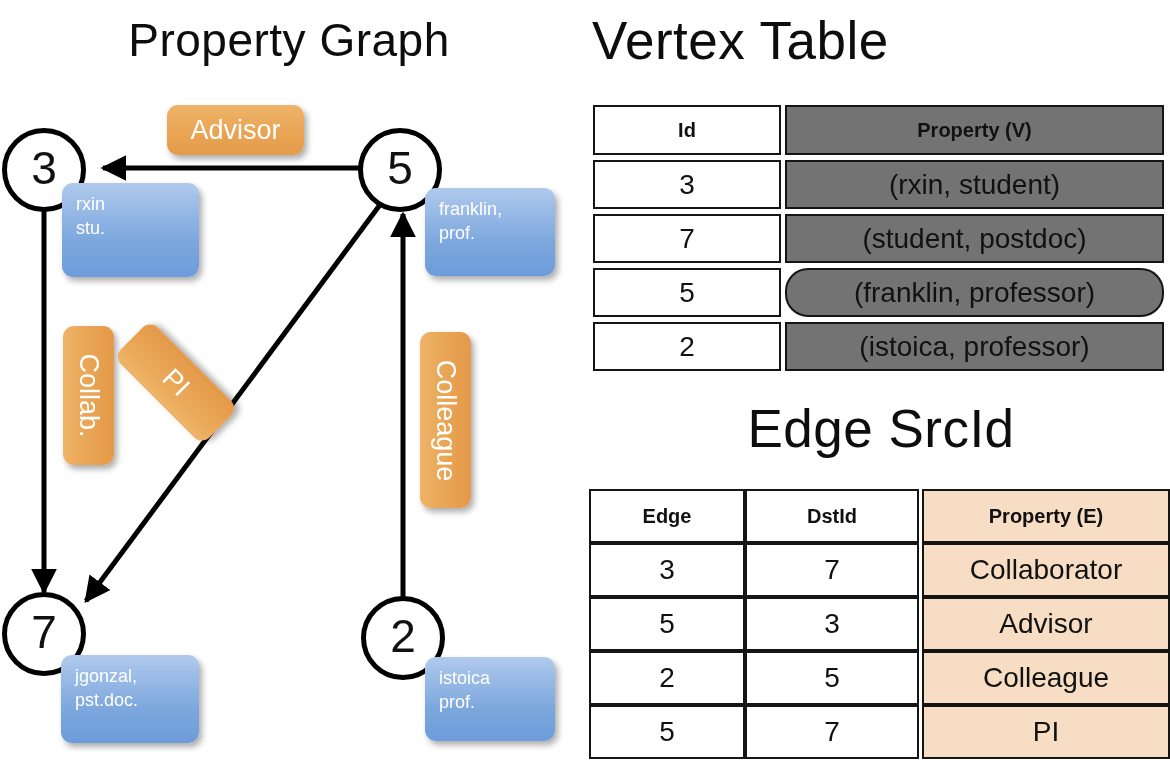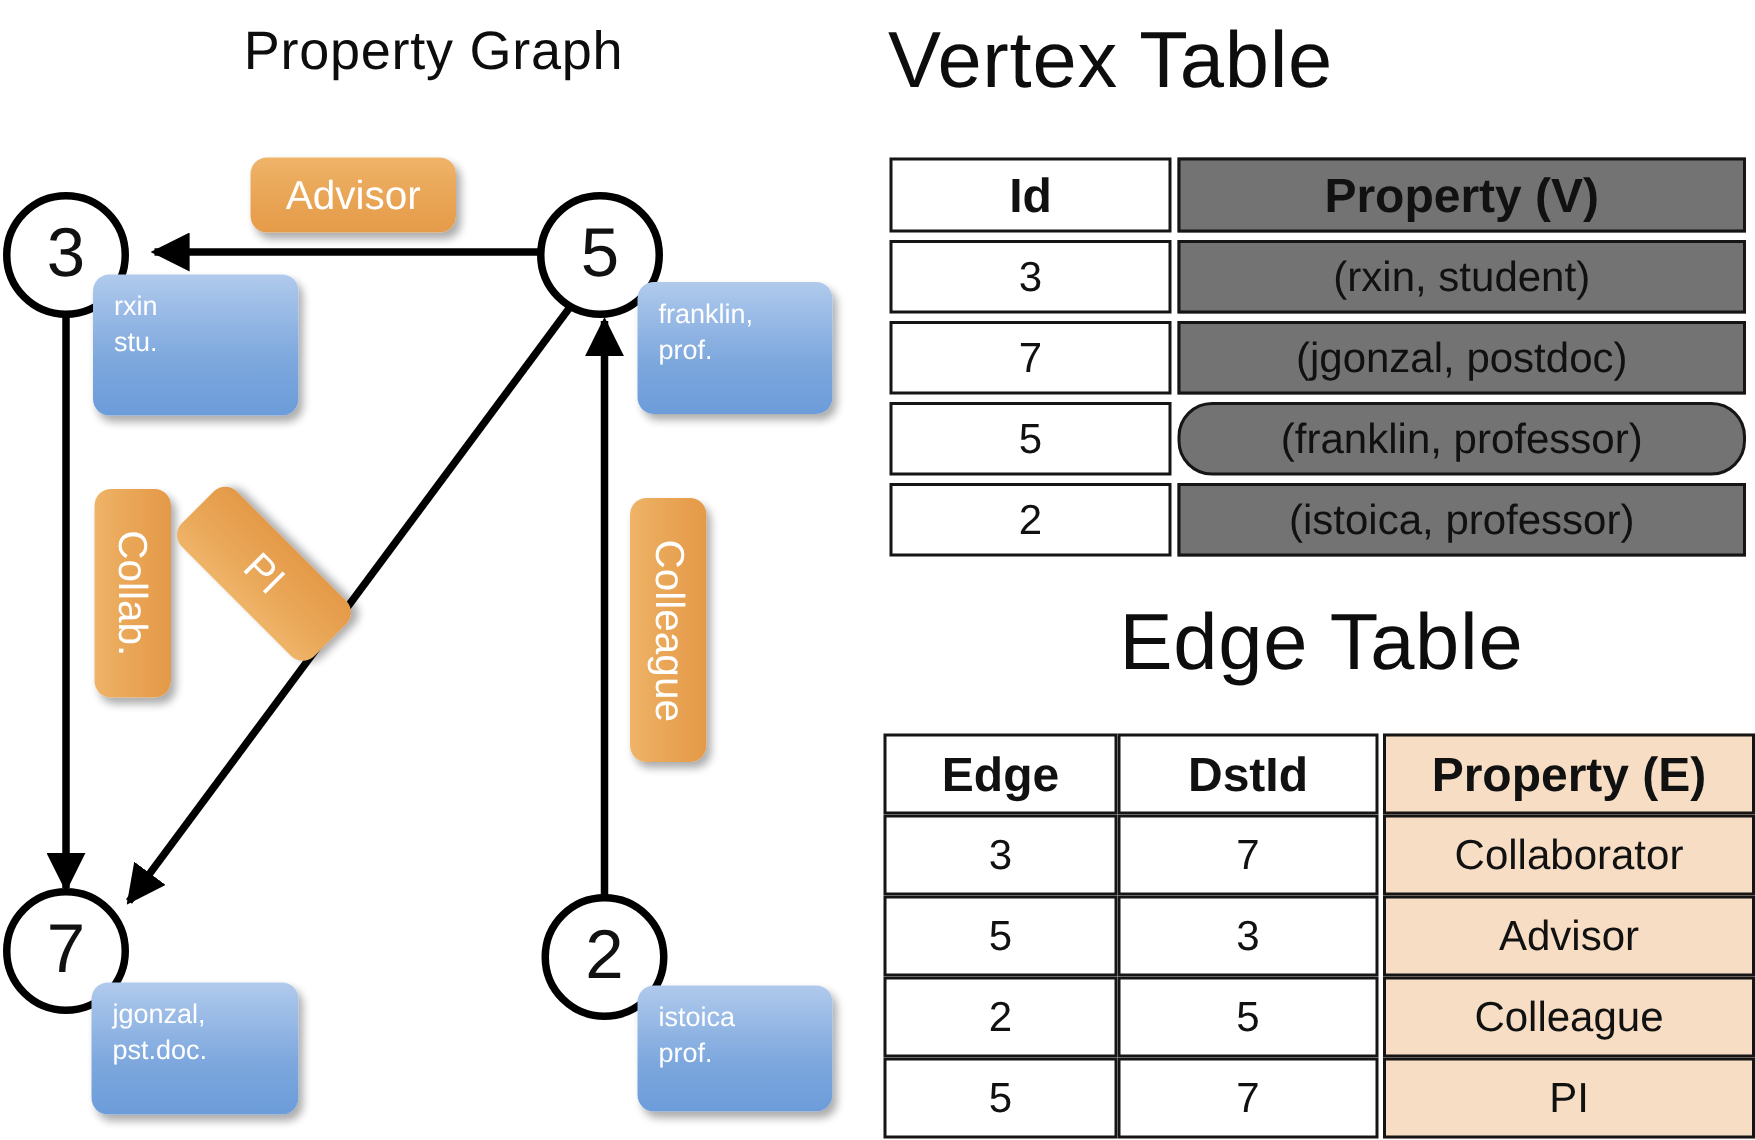--- a/index.html
+++ b/index.html
@@ -14,21 +14,21 @@
 
   
   .title{
     position:absolute;
     font-family:"Liberation Sans", sans-serif;
     font-weight:300;
     color:#0d0d0d;
     white-space:nowrap;
     letter-spacing:0.5px;
   }
-  #title-graph{left:0;top:13px;width:578px;text-align:center;font-size:36px;}
+  #title-graph{left:0;top:13px;width:578px;text-align:center;font-size:46px;}
   #title-vertex{left:592px;top:10px;width:578px;text-align:left;font-size:53px;}
   #title-edge{left:592px;top:398px;width:578px;text-align:center;font-size:53px;}
 
   
   #graph-area{position:absolute;left:0;top:0;width:585px;height:760px;}
   #graph-svg{position:absolute;left:0;top:0;}
 
   .node-circle{
     position:absolute;
     border:5px solid #000;
@@ -81,35 +81,35 @@
     border:2px solid #151515;
     box-sizing:border-box;
     display:flex;align-items:center;justify-content:center;
     position:absolute;
     font-size:28px;
     font-weight:300;
     color:#111;
     font-family:"Liberation Sans", sans-serif;
     white-space:nowrap;
   }
-  .cellbox.hdr{font-weight:bold;font-size:32px;}
+  .cellbox.hdr{font-weight:bold;font-size:20px;}
   .cellbox.blue{background:#737373;}
   .cellbox.peach{background:#f6ddc3;}
   .cellbox.white{background:#ffffff;}
 
   .tablewrap{position:absolute;}
 </style>
 </head>
 <body>
 
 <div class="root">
 
   <div class="title" id="title-graph">Property Graph</div>
   <div class="title" id="title-vertex">Vertex Table</div>
-  <div class="title" id="title-edge">Edge Table</div>
+  <div class="title" id="title-edge">Edge SrcId</div>
 
   <div id="graph-area">
 
     <svg id="graph-svg" width="585" height="760" viewBox="0 0 585 760">
       <defs>
         <marker id="arrow" viewBox="0 0 10 10" refX="9" refY="5" markerWidth="5.2" markerHeight="5.2" orient="auto-start-reverse">
           <path d="M 0 0 L 10 5 L 0 10 z" fill="#000"></path>
         </marker>
       </defs>
 
@@ -175,21 +175,21 @@
 
   <div class="tablewrap" id="vertex-table" style="left:0;top:0;width:1170px;height:760px;">
 
     <div class="cellbox hdr white" style="left:593px;top:105px;width:188px;height:50px;">Id</div>
     <div class="cellbox hdr blue" style="left:785px;top:105px;width:379px;height:50px;">Property (V)</div>
 
     <div class="cellbox white" style="left:593px;top:160px;width:188px;height:49px;">3</div>
     <div class="cellbox blue" style="left:785px;top:160px;width:379px;height:49px;">(rxin, student)</div>
 
     <div class="cellbox white" style="left:593px;top:214px;width:188px;height:49px;">7</div>
-    <div class="cellbox blue" style="left:785px;top:214px;width:379px;height:49px;">(jgonzal, postdoc)</div>
+    <div class="cellbox blue" style="left:785px;top:214px;width:379px;height:49px;">(student, postdoc)</div>
 
     <div class="cellbox white" style="left:593px;top:268px;width:188px;height:49px;">5</div>
     <div class="cellbox blue" style="left:785px;top:268px;width:379px;height:49px;border-radius:23px;">(franklin, professor)</div>
 
     <div class="cellbox white" style="left:593px;top:322px;width:188px;height:49px;">2</div>
     <div class="cellbox blue" style="left:785px;top:322px;width:379px;height:49px;">(istoica, professor)</div>
   </div>
 
   <div class="tablewrap" id="edge-table" style="left:0;top:0;width:1170px;height:760px;">
 

